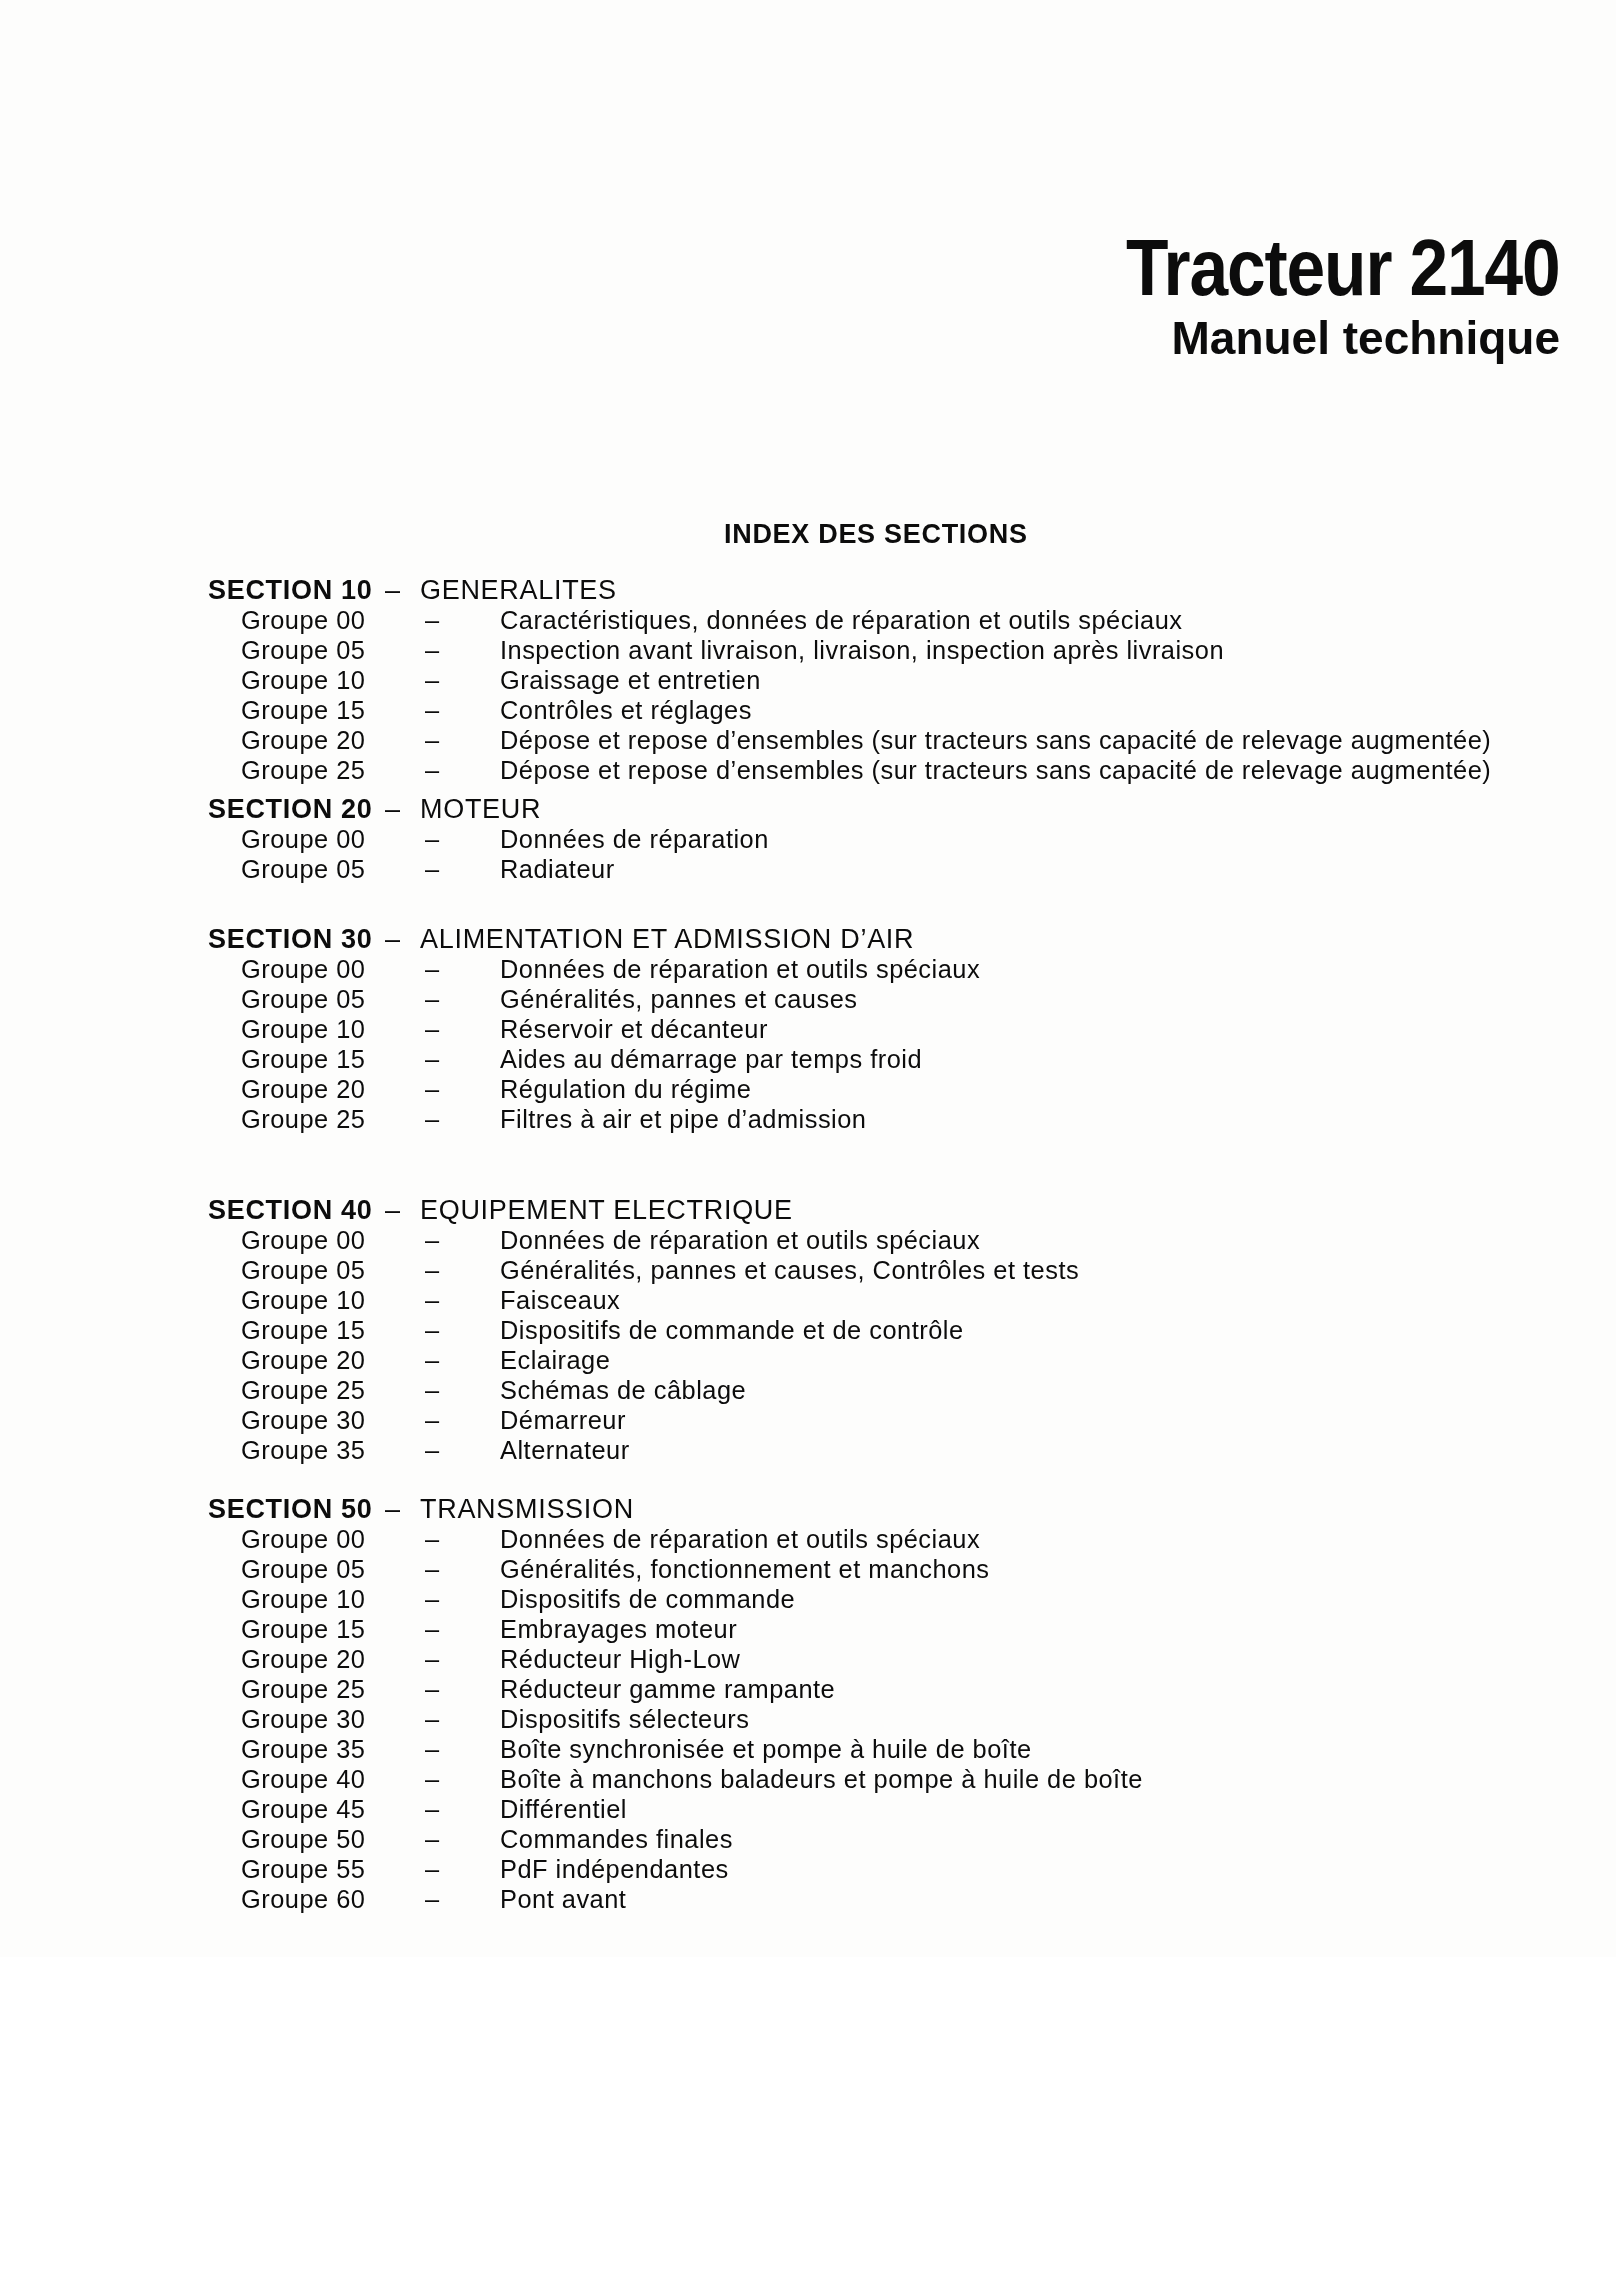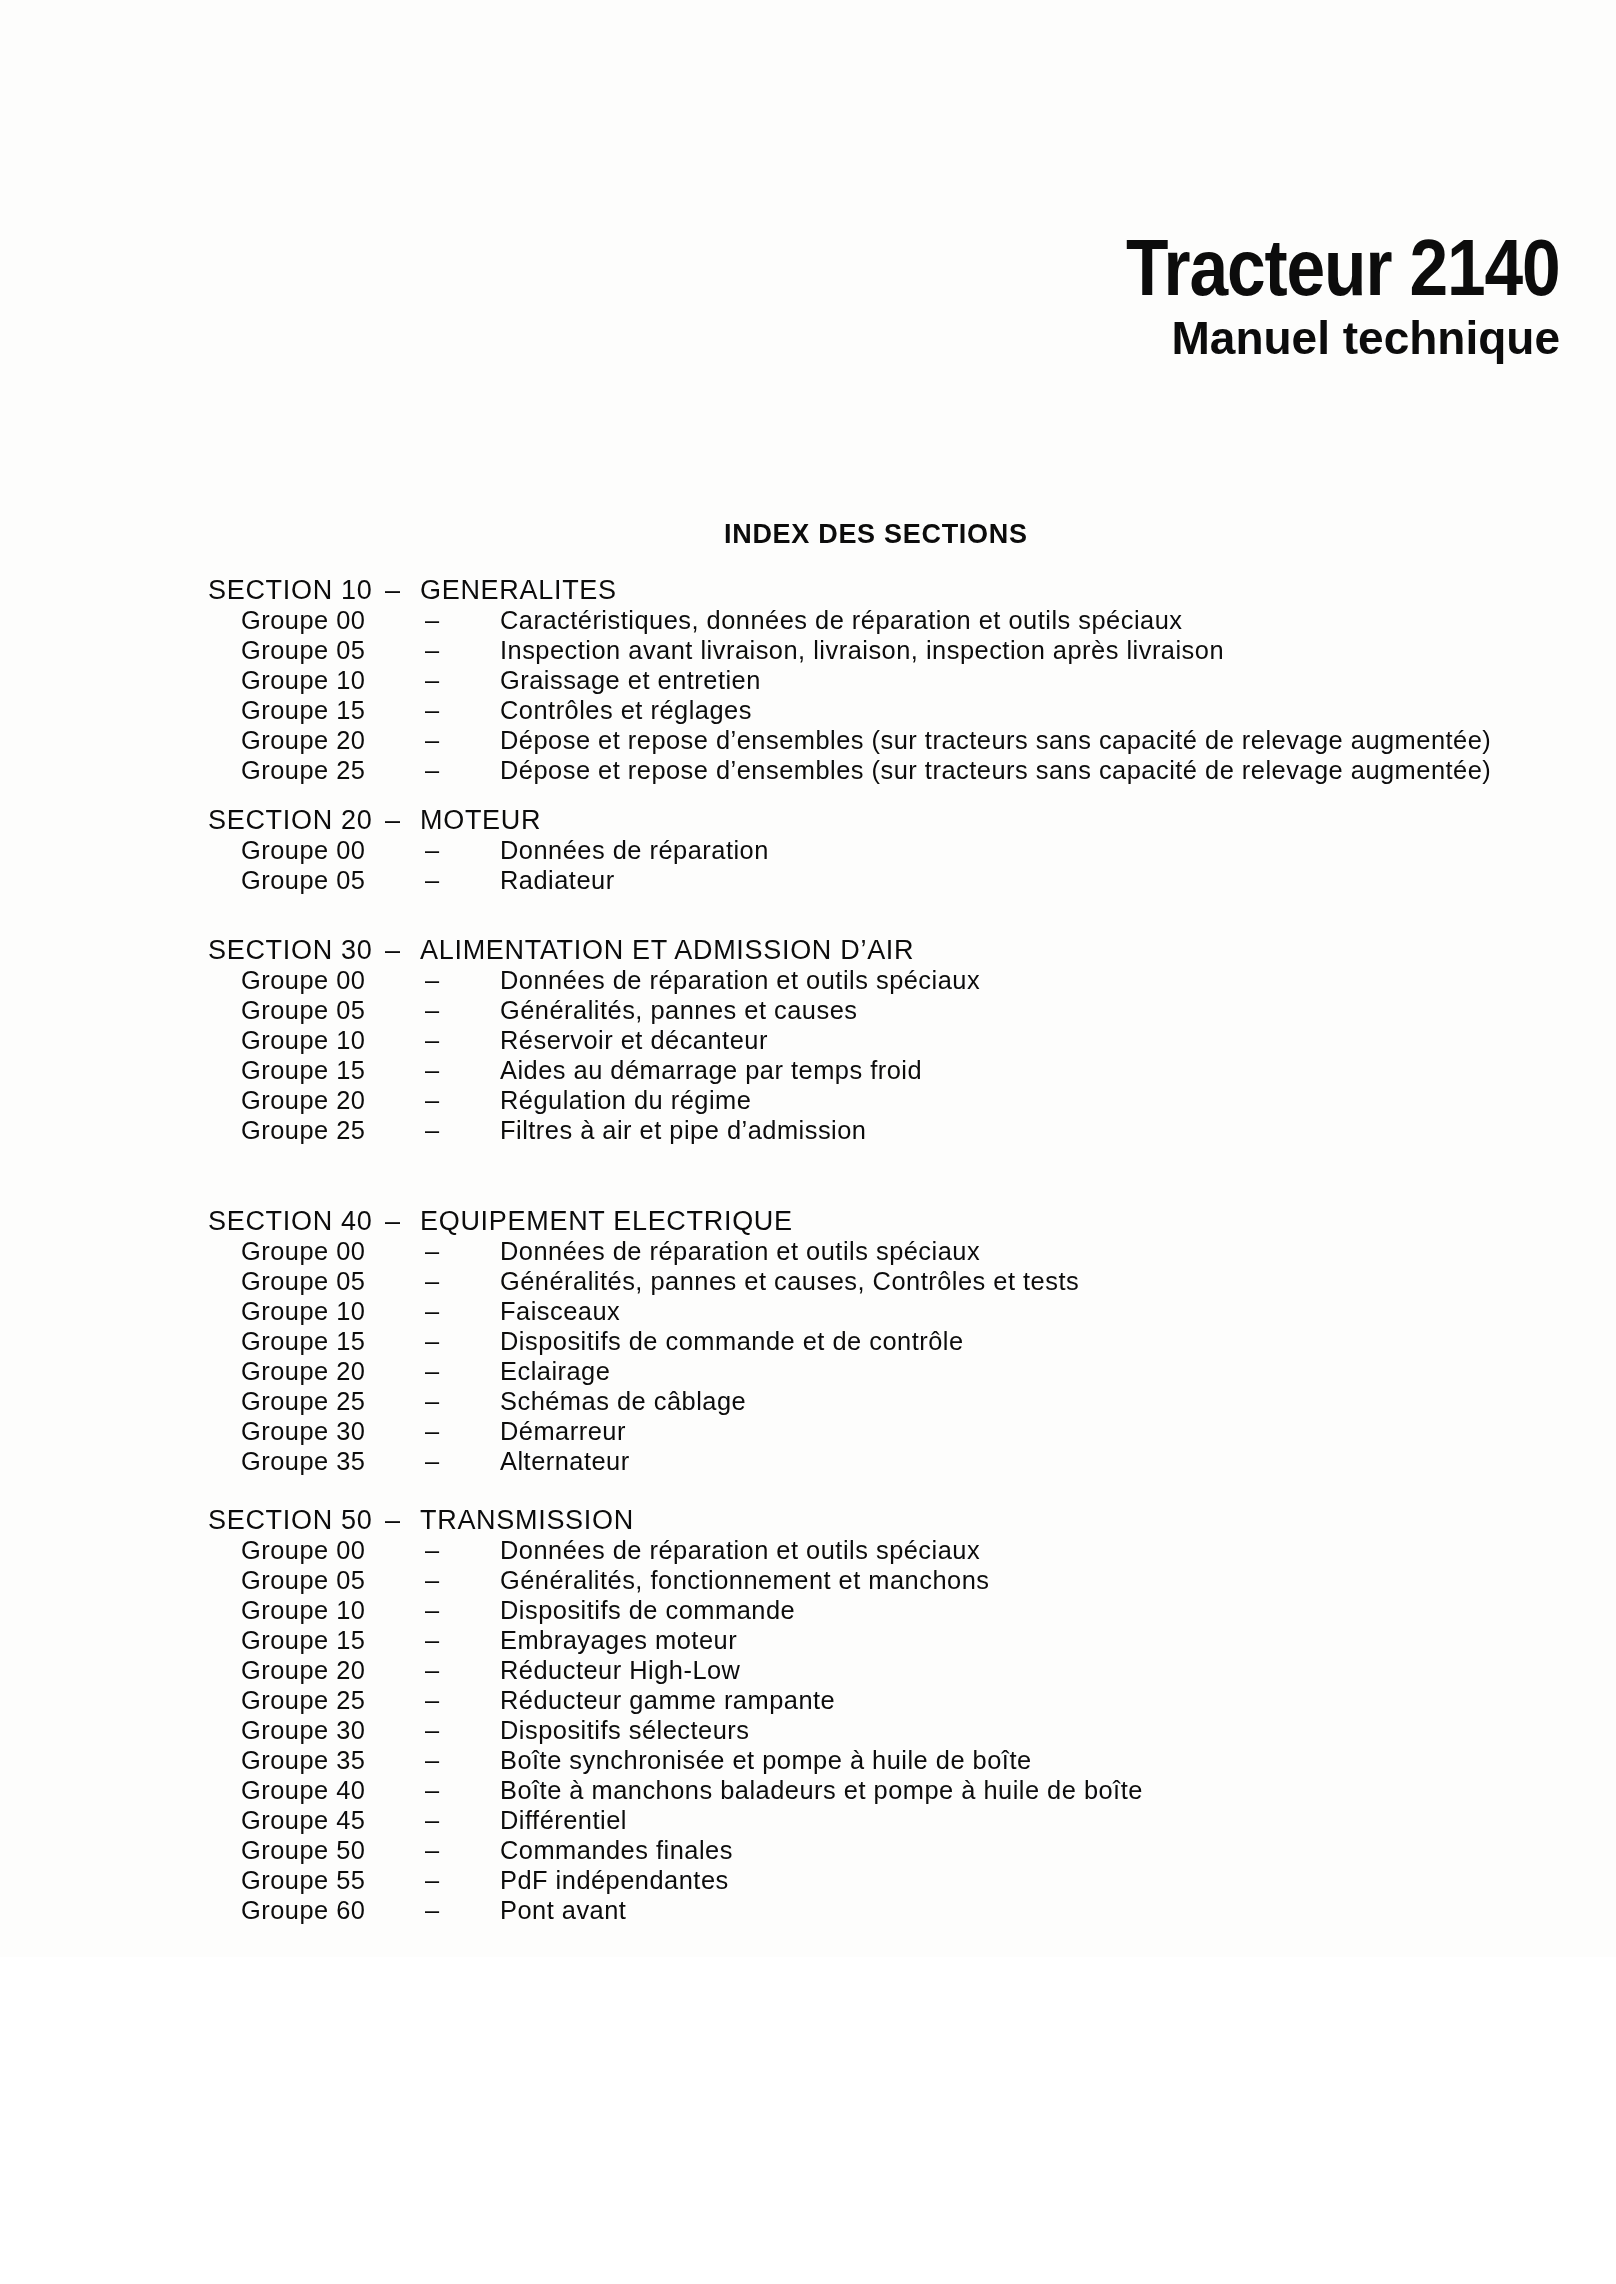--- a/index.html
+++ b/index.html
@@ -57,34 +57,34 @@
     white-space: nowrap;
   }
 
   
   #sections {
     position: absolute;
     left: 208px;
     top: 575px;
     width: 1368px;
   }
-  .section-block + .section-block { margin-top: 20px; }
+  .section-block + .section-block { margin-top: 9px; }
   #sections .section-block:nth-child(3) { margin-top: 40px; }
   #sections .section-block:nth-child(4) { margin-top: 61px; }
   #sections .section-block:nth-child(5) { margin-top: 29px; }
 
   .row {
     display: flex;
     line-height: 30px;
     font-size: 25.4px;
     letter-spacing: 0.5px;
     white-space: nowrap;
   }
   .section-row { font-size: 27px; letter-spacing: 0.7px; }
-  .section-row .num { width: 177px; flex: 0 0 auto; }
+  .section-row .num { width: 177px; flex: 0 0 auto; font-weight: bold; }
   .group-row { padding-left: 33px; gap: 40px; }
   .group-row .num { width: 144px; flex: 0 0 auto; }
   .dash { width: 35px; flex: 0 0 auto; }
   .desc { flex: 0 0 auto; }
 
   
   .footer-rule {
     position: absolute;
     left: 185px;
     top: 2162px;

